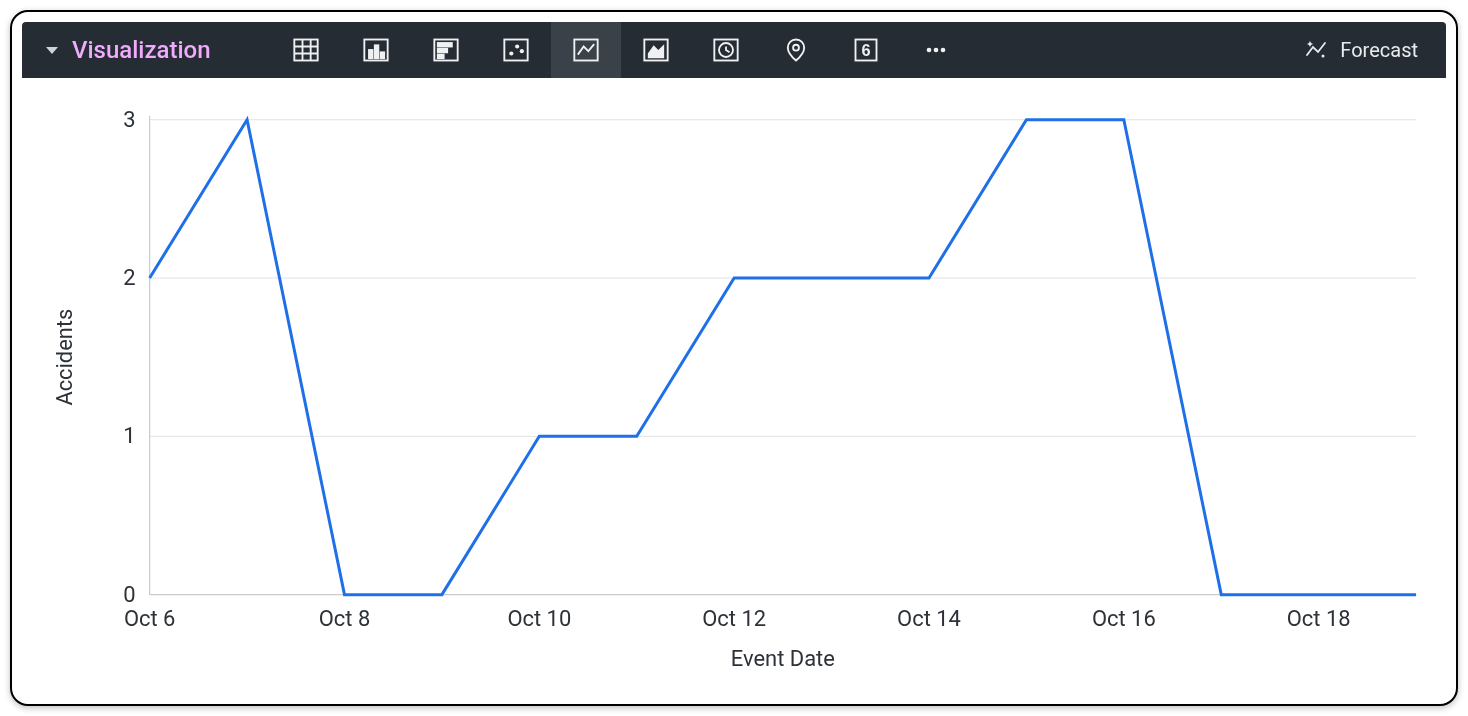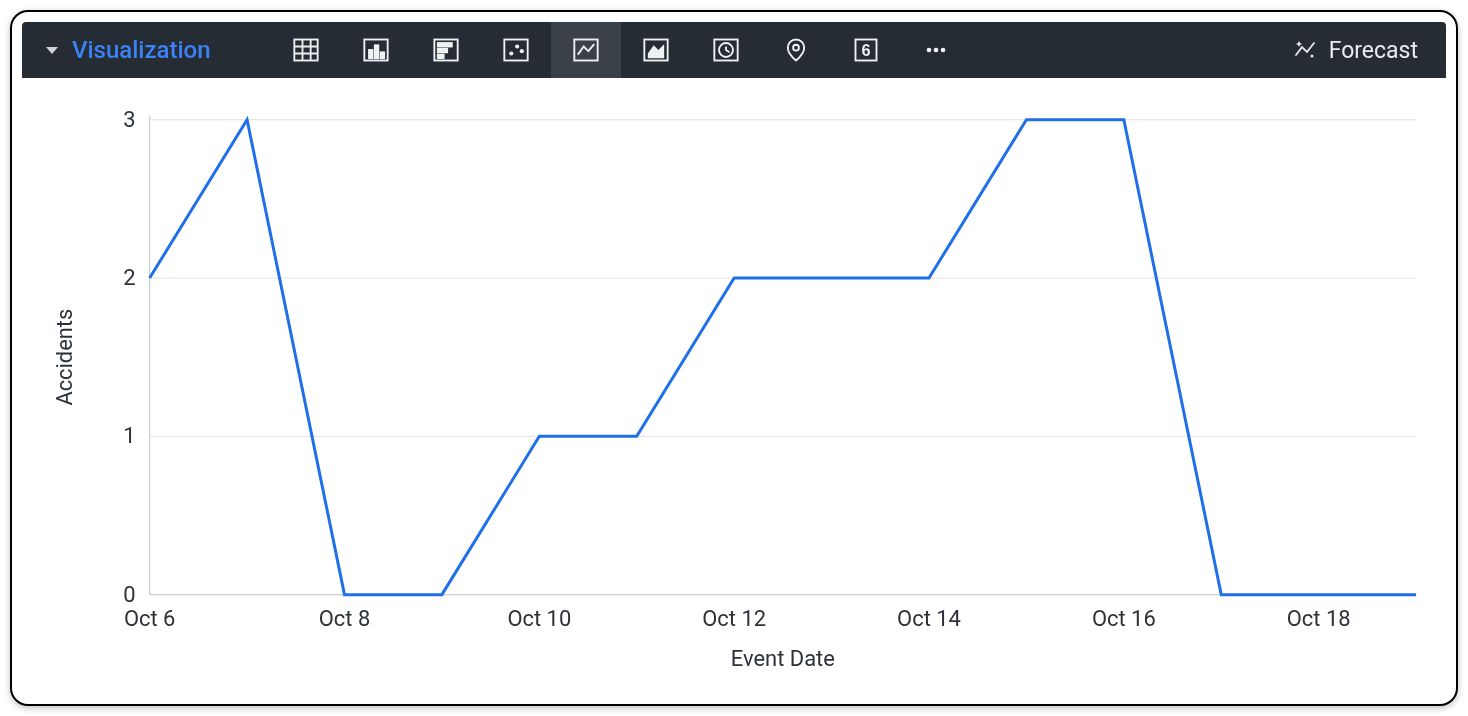--- a/index.html
+++ b/index.html
@@ -30,21 +30,21 @@
     align-items: center;
     gap: 14px;
     cursor: pointer;
   }
   .toolbar .caret {
     width: 0; height: 0;
     border-left: 6px solid transparent;
     border-right: 6px solid transparent;
     border-top: 7px solid #cfd3d7;
   }
-  .toolbar .viz-label { font-weight: 500; color: #3b82f6; }
+  .toolbar .viz-label { font-weight: 500; color: #f0abfc; }
   .vis-types {
     display: flex;
     align-items: stretch;
     margin-left: 60px;
     height: 100%;
   }
   .vis-btn {
     width: 70px;
     display: flex;
     align-items: center;
@@ -58,21 +58,21 @@
   .vis-btn svg { width: 28px; height: 28px; }
   .spacer { flex: 1; }
   .action-btn {
     display: flex;
     align-items: center;
     gap: 12px;
     padding: 0 18px;
     height: 100%;
     cursor: pointer;
     color: #e9ecef;
-    font-size: 23px;
+    font-size: 20px;
   }
   .action-btn svg { width: 24px; height: 24px; }
   .chart-area {
     position: absolute;
     left: 10px; right: 10px; top: 66px; bottom: 10px;
     background: #fff;
   }
   .chart-svg { width: 100%; height: 100%; display: block; }
   .gridline { stroke: #e0e2e4; stroke-width: 1; }
   .axisline { stroke: #c8ccd0; stroke-width: 1.2; }

